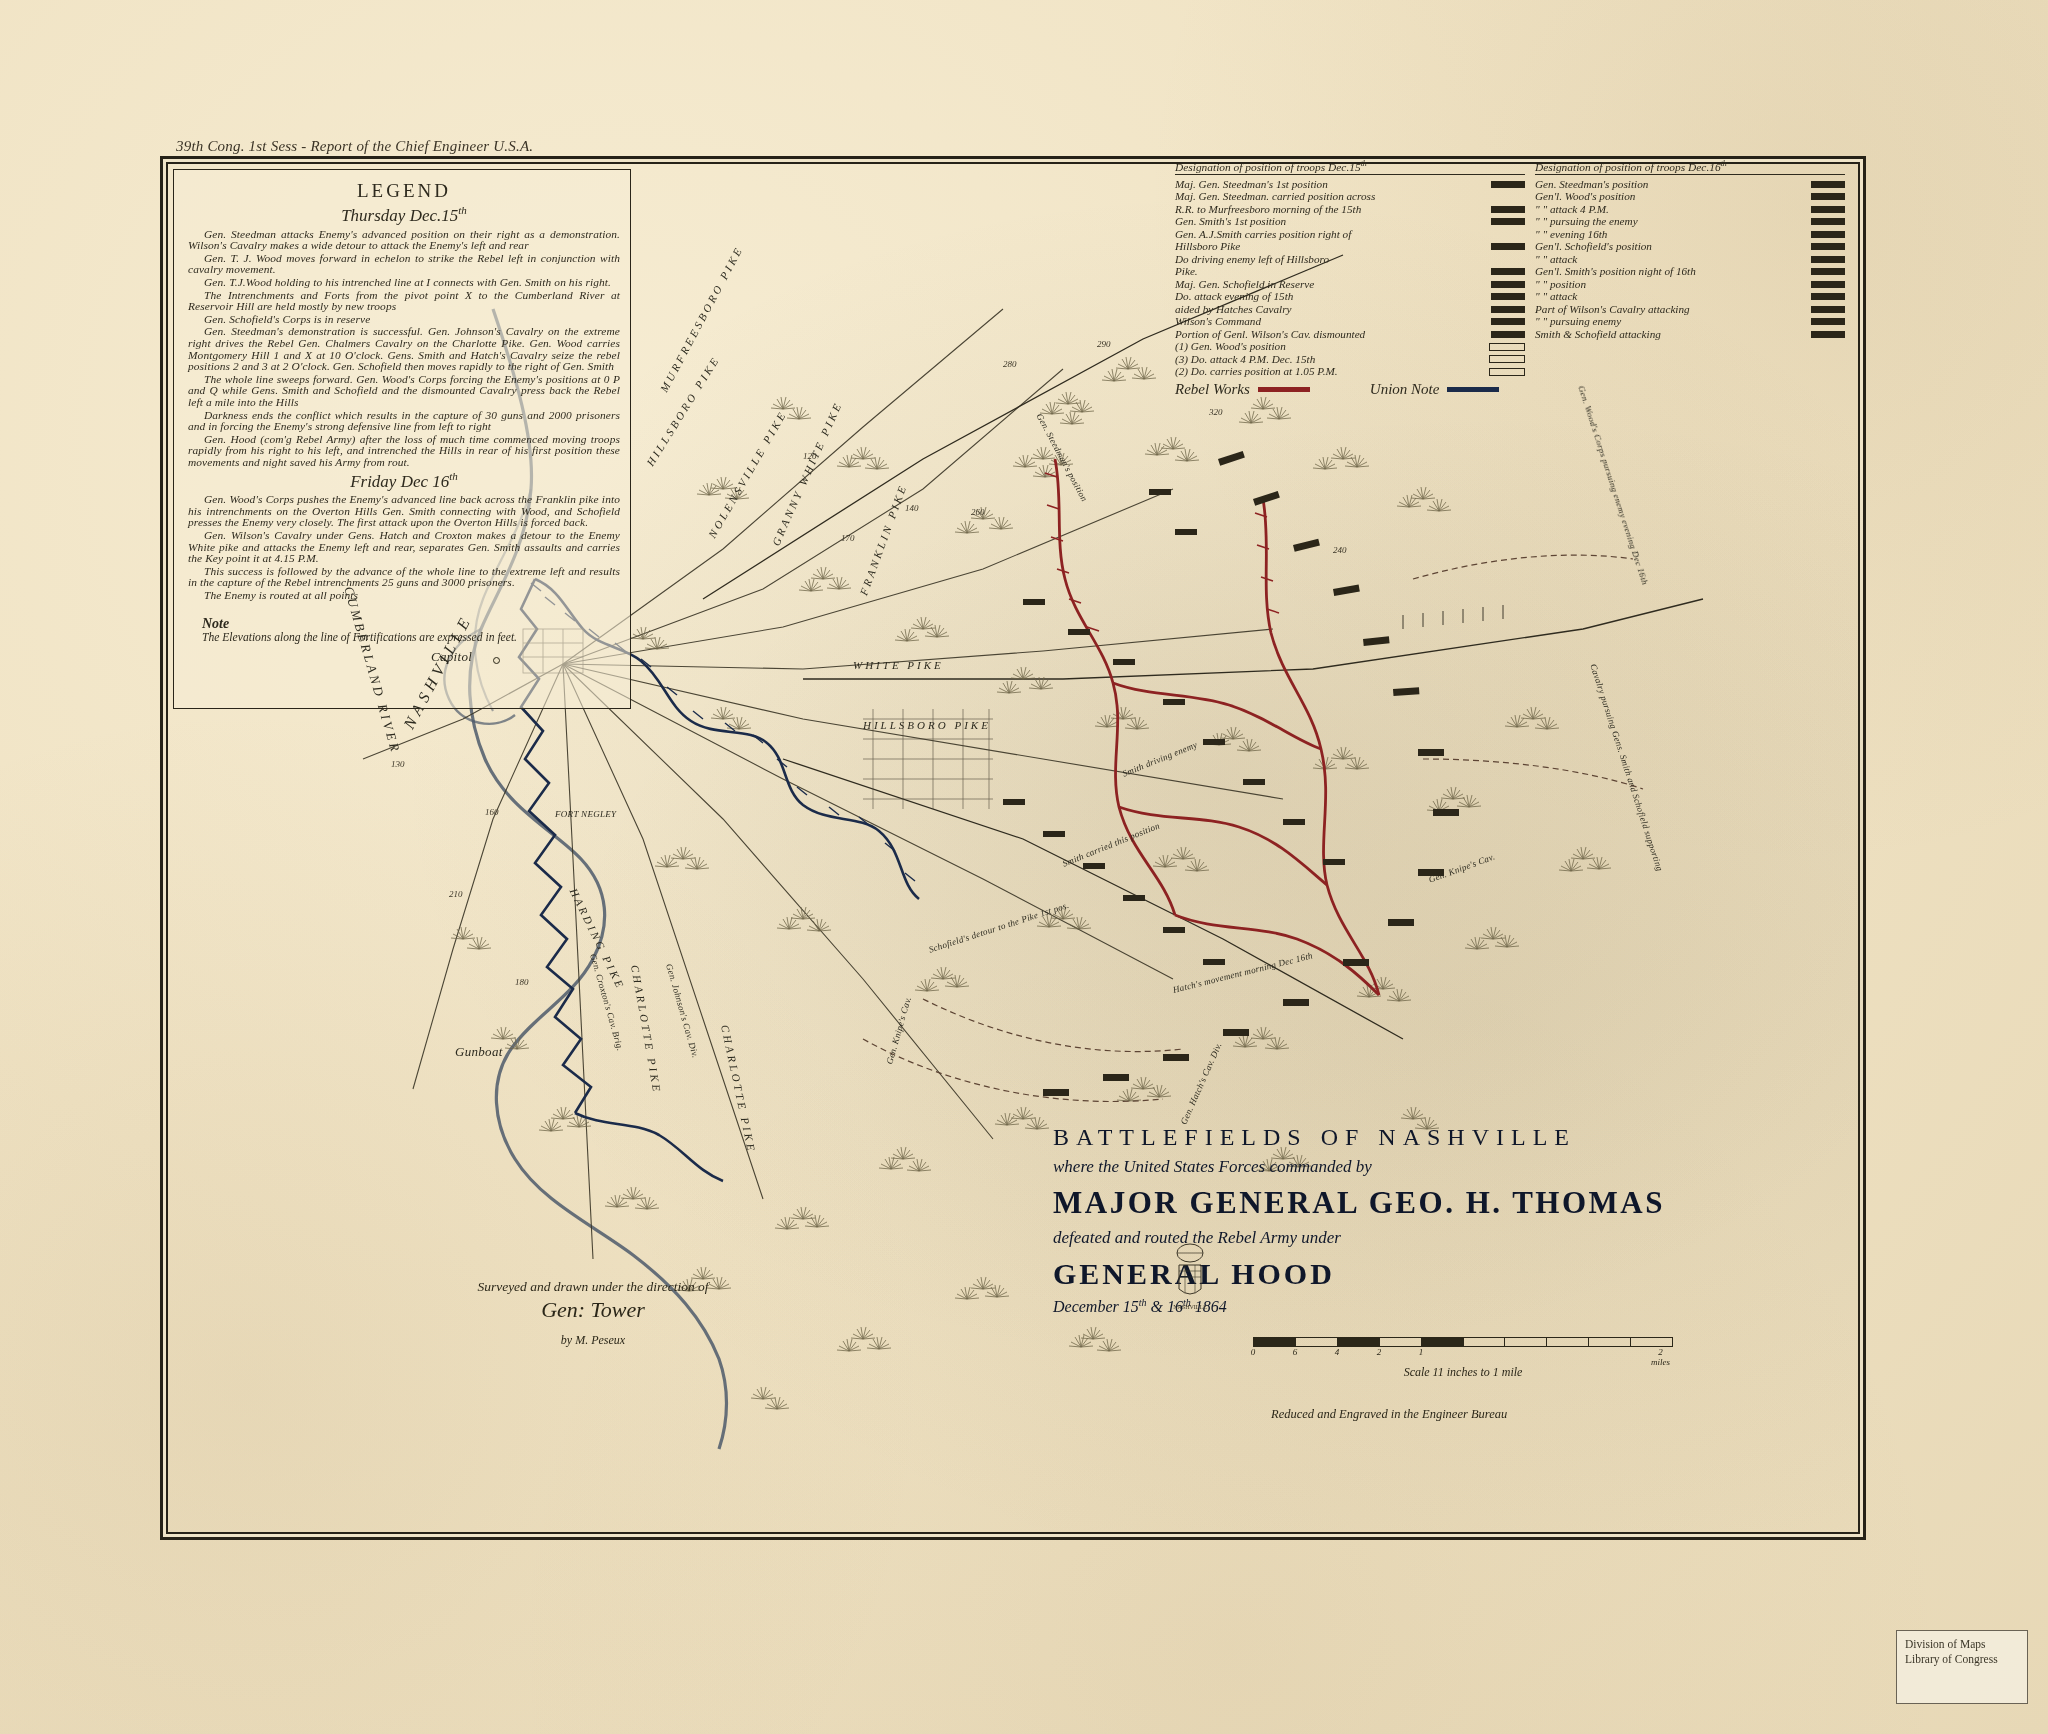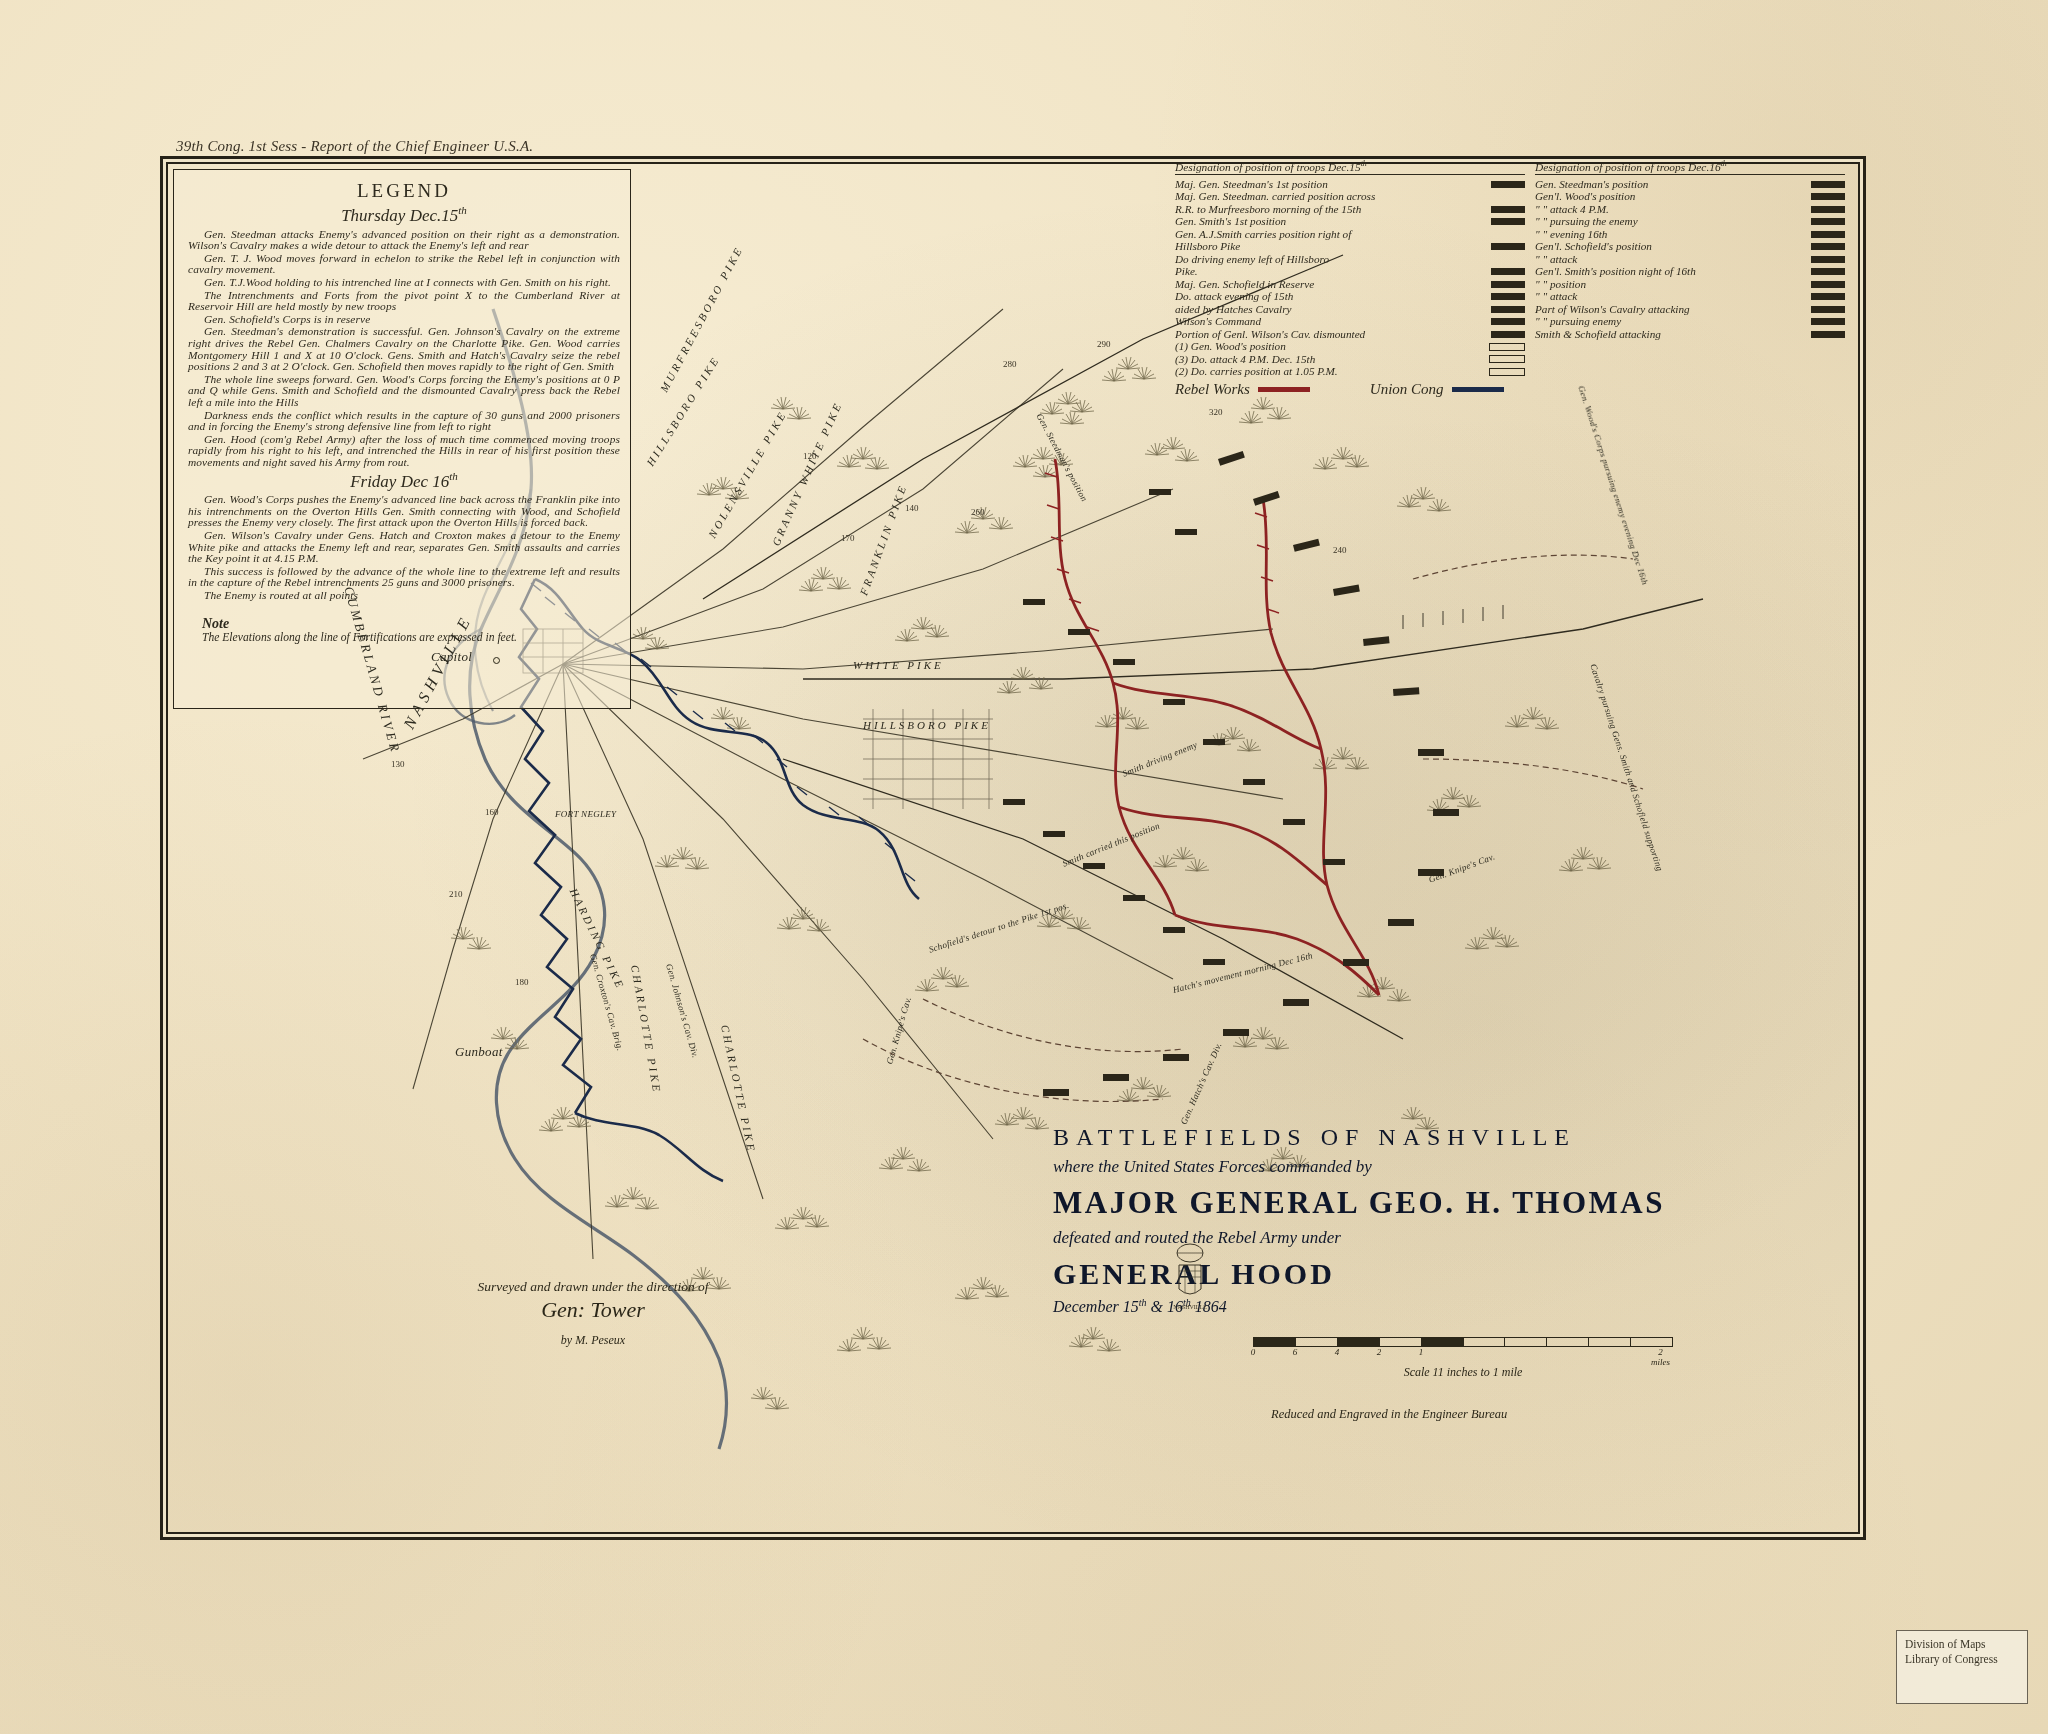--- a/index.html
+++ b/index.html
@@ -284,20 +284,21 @@
     letter-spacing: .3px;
   }
   .mlabel.spread { letter-spacing: 3px; }
   .mlabel.big { font-size: 16px; letter-spacing: 5px; }
   .mlabel.tiny { font-size: 9px; }
 
   
   .elev {
     position: absolute;
     font-size: 9px;
+    font-style: italic;
     color: #3a3426;
     text-align: center;
   }
 
   
   .dot {
     position: absolute;
     width: 5px; height: 5px;
     border: 1px solid #2b2719;
     border-radius: 50%;
@@ -887,21 +888,21 @@
           <span class="swatch"></span>
         </div>
     </div>
 
     <div id="works-row">
       <span class="wlabel">
         <span>Rebel Works</span>
         <span class="bar-red"></span>
       </span>
       <span class="wlabel">
-        <span>Union Cong</span>
+        <span>Union Note</span>
         <span class="bar-blk"></span>
       </span>
     </div>
   </div>
 
   <div class="mlabel big spread" style="left:245px; top:560px; transform:rotate(-62deg); transform-origin:left center;">NASHVILLE</div>
 
   <div class="dot" style="left:330px; top:498px;"></div>
   <div class="mlabel" style="left:268px; top:490px; font-size:13px;">Capitol</div>
 

